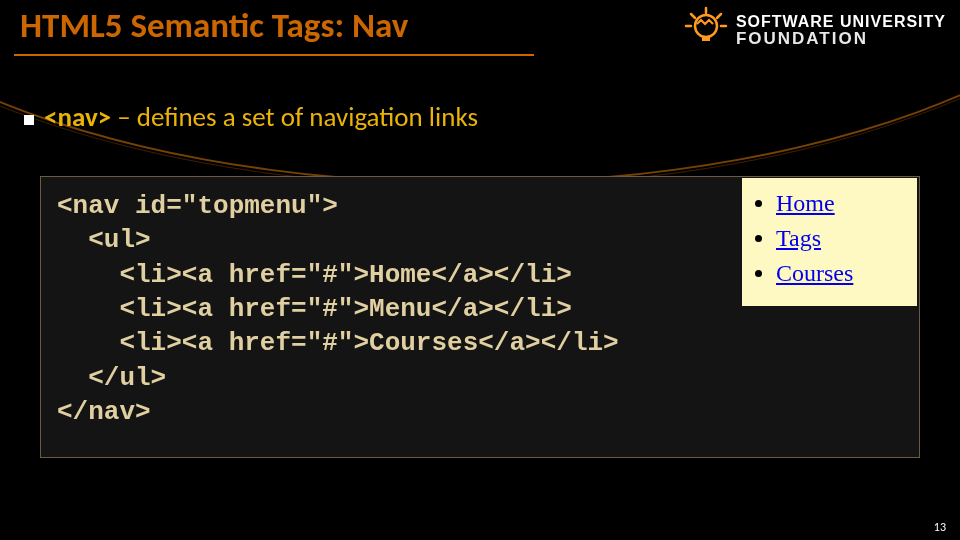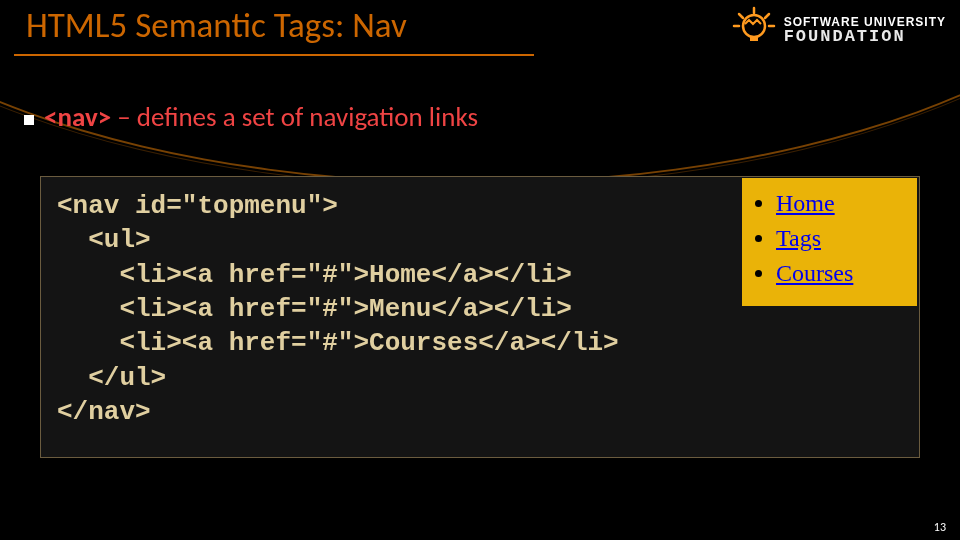--- a/index.html
+++ b/index.html
@@ -3,43 +3,43 @@
 <meta charset="utf-8">
 <style>
   html,body{margin:0;padding:0;width:960px;height:540px;background:#000;overflow:hidden;}
   body{font-family:"Calibri","Segoe UI",Arial,sans-serif;position:relative;}
 
   
   .arc{position:absolute;top:-440px;left:-230px;width:1400px;height:620px;border:2px solid #d97706;border-radius:50%;opacity:.55;pointer-events:none;}
   .arc2{position:absolute;top:-445px;left:-235px;width:1410px;height:630px;border:1px solid #a75a05;border-radius:50%;opacity:.35;pointer-events:none;}
 
   
-  .title{position:absolute;top:4px;left:26px;color:#cc6600;font-weight:400;font-size:35px;}
+  .title{position:absolute;top:4px;left:20px;color:#cc6600;font-weight:700;font-size:35px;}
   .title-underline{position:absolute;top:54px;left:14px;width:520px;height:2px;background:#cc6600;}
 
   
   .logo{position:absolute;top:6px;right:14px;display:flex;align-items:center;color:#fff;}
   .logo .bulb{width:48px;height:48px;position:relative;margin-right:6px;}
   .logo .bulb svg{width:48px;height:48px;}
   .logo .txt{line-height:1;}
-  .logo .t1{font-size:12px;font-weight:700;letter-spacing:1px;font-family:Arial,sans-serif;}
-  .logo .t2{font-size:17px;font-weight:700;letter-spacing:2px;font-family:Liberation Mono, monospace;color:#e8e8e8;}
+  .logo .t1{font-size:16px;font-weight:700;letter-spacing:1px;font-family:Arial,sans-serif;}
+  .logo .t2{font-size:17px;font-weight:700;letter-spacing:2px;font-family:Liberation Sans, sans-serif;color:#e8e8e8;}
 
   
-  .bullet-row{position:absolute;top:100px;left:24px;color:#ef4444;font-size:27px;}
+  .bullet-row{position:absolute;top:100px;left:24px;color:#eab308;font-size:27px;}
   .bullet-row .sq{display:inline-block;width:10px;height:10px;background:#fff;margin-right:10px;vertical-align:middle;}
   .bullet-row .tag{font-weight:700;font-family:"Calibri",sans-serif;}
   .bullet-row .rest{font-weight:400;}
 
   
   .codebox{position:absolute;top:176px;left:40px;width:880px;height:282px;background:#141414;border:1px solid #6b5c3f;box-sizing:border-box;padding:12px 16px;}
   .codebox pre{margin:0;font-family:"Consolas","Courier New",monospace;font-size:26px;line-height:1.32;color:#e0cfa0;font-weight:600;white-space:pre;}
 
   
-  .preview{position:absolute;top:178px;left:742px;width:175px;height:128px;background:#eab308;color:#000;padding:8px 10px 6px 10px;box-sizing:border-box;font-family:"Times New Roman",serif;font-size:24px;}
+  .preview{position:absolute;top:178px;left:742px;width:175px;height:128px;background:#fef9c3;color:#000;padding:8px 10px 6px 10px;box-sizing:border-box;font-family:"Times New Roman",serif;font-size:24px;}
   .preview ul{margin:0;padding-left:24px;}
   .preview li{line-height:1.45;}
   .preview a{color:#0000ee;text-decoration:underline;}
 
   
   .pagenum{position:absolute;bottom:6px;right:14px;color:#ffffff;font-size:12px;}
 </style>
 </head>
 <body>
 

